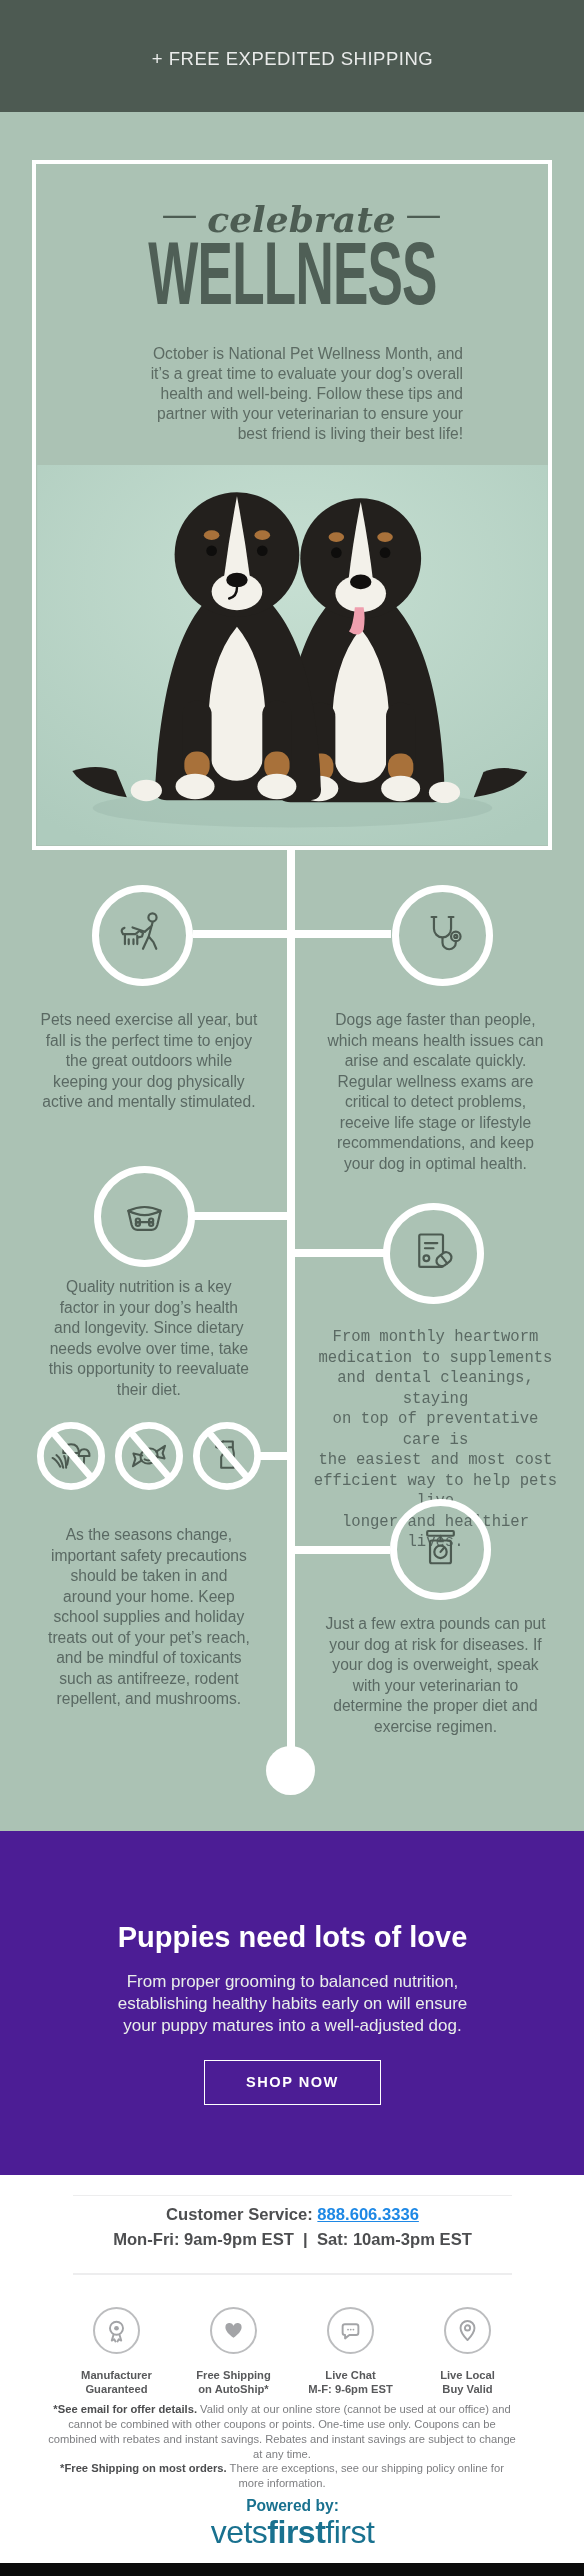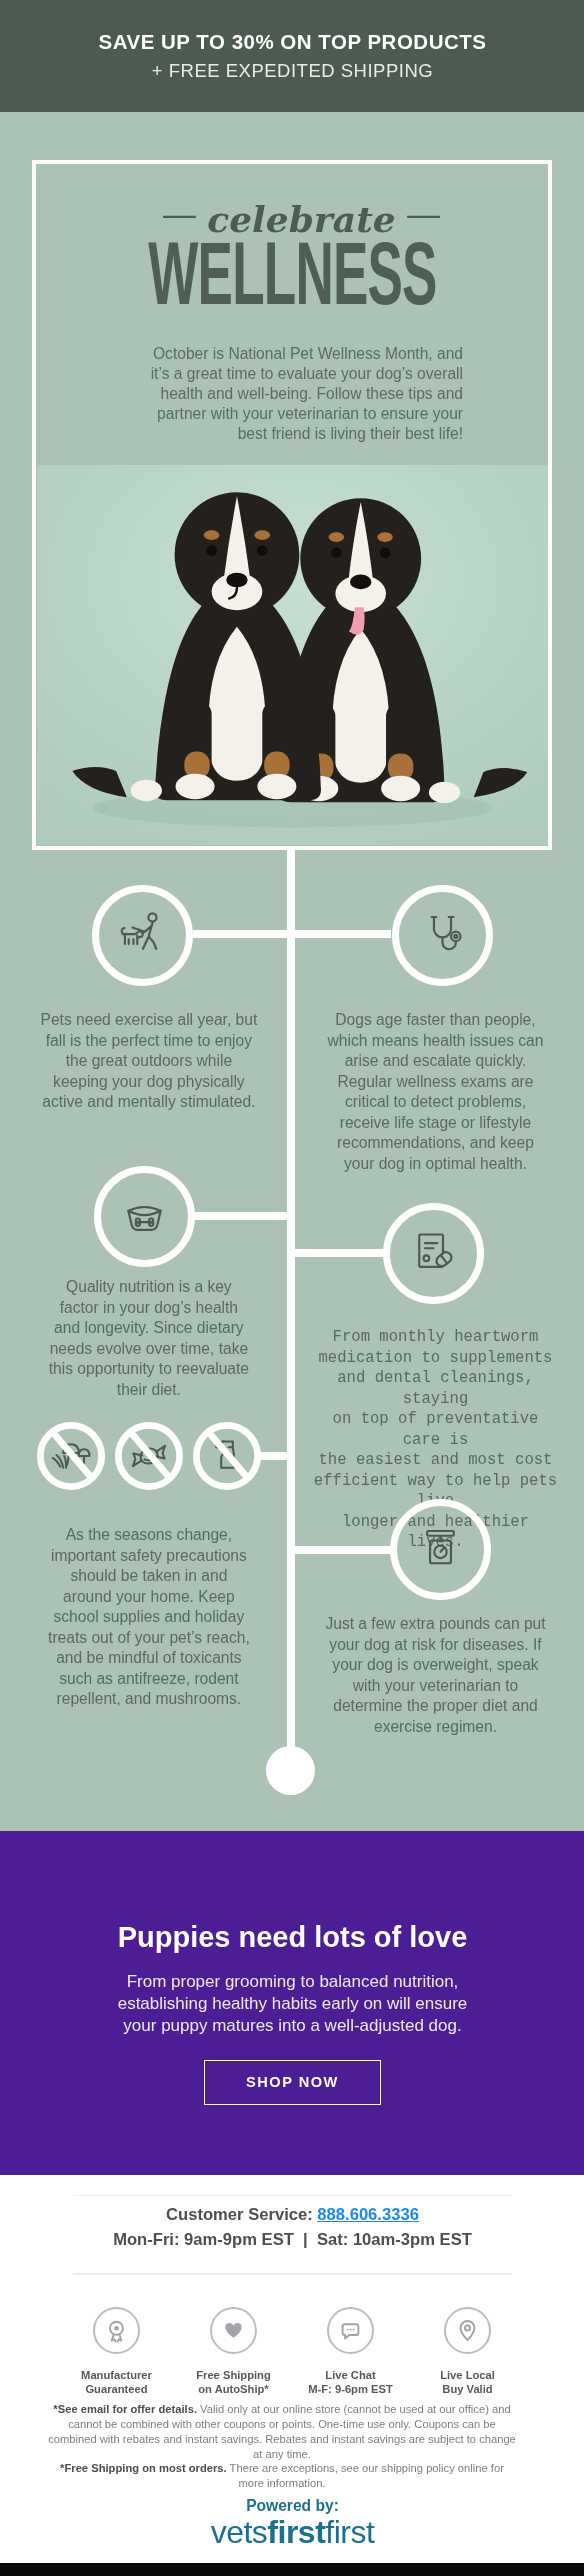--- a/index.html
+++ b/index.html
@@ -37,21 +37,20 @@
   .powered{position:absolute;left:0;top:322px;width:100%;text-align:center;font-size:15.6px;font-weight:bold;color:#19718f;}
   .logo{position:absolute;left:0;top:339px;width:100%;text-align:center;font-size:32px;color:#19718f;letter-spacing:-0.5px;}
   .logo .b{font-weight:bold;}
   .blackbar{height:12.7px;background:#0b0b0b;}
   svg{display:block;}
 </style>
 </head>
 <body>
 
 <div class="banner">
-  <div class="banner-l1">SAVE UP TO 30% ON TOP PRODUCTS</div>
   <div class="banner-l2">+ FREE EXPEDITED SHIPPING</div>
 </div>
 
 <div class="main">
   <div class="frame"></div>
 
   <div class="script-heading"><span class="dash">—</span><span>celebrate</span><span class="dash">—</span></div>
 
   <div class="wellness">WELLNESS</div>
 

